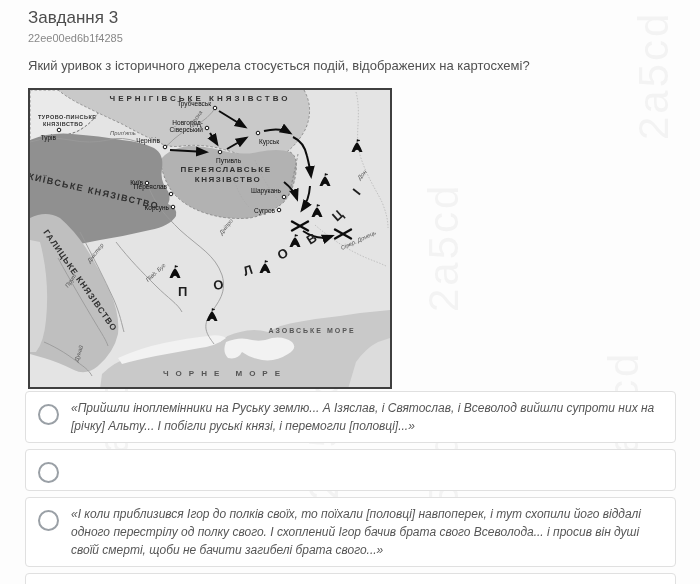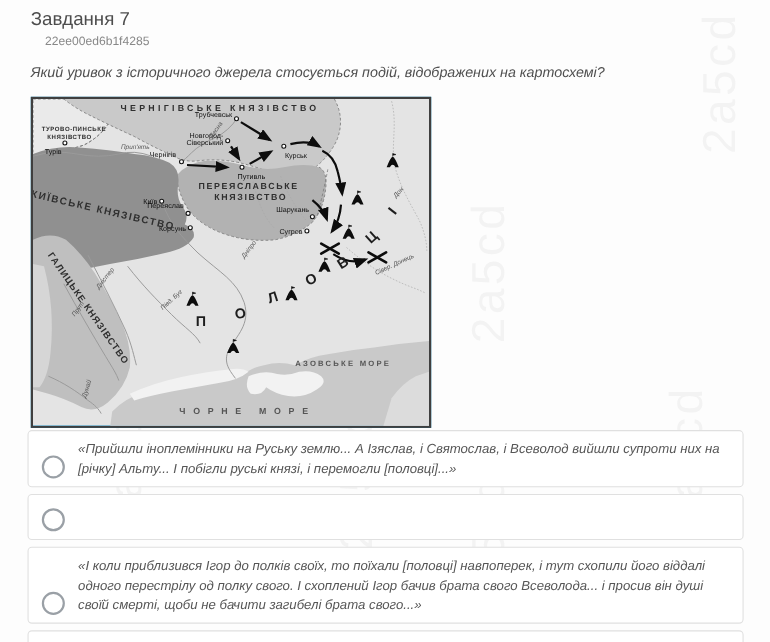--- a/index.html
+++ b/index.html
@@ -7,30 +7,30 @@
     width:700px;height:584px;position:relative;overflow:hidden;
     background:#fdfdfd;
     font-family:"Liberation Sans",sans-serif;color:#4a4a4a;
   }
   .wm{
     position:absolute;font-size:42px;letter-spacing:3px;color:rgba(60,60,60,.05);
     transform:rotate(-90deg);transform-origin:left top;white-space:nowrap;
     pointer-events:none;user-select:none;
   }
   .page-title{position:absolute;left:28px;top:8px;font-size:17px;color:#4d4d4d;font-weight:500;}
-  .task-id{position:absolute;left:28px;top:32px;font-size:11px;color:#888;margin-left:13px;}
-  .question{position:absolute;left:28px;top:58px;font-size:13px;color:#4f4f4f;font-style:italic;}
+  .task-id{position:absolute;left:28px;top:32px;font-size:11px;color:#888;}
+  .question{position:absolute;left:28px;top:58px;font-size:13px;color:#4f4f4f;}
   .map-frame{
     position:absolute;left:28px;top:88px;width:360px;height:297px;
     border:2px solid #3f3f3f;background:#0ea5e9;box-sizing:content-box;
   }
   .map-frame svg{display:block;}
   .options{position:absolute;left:25px;top:391px;width:651px;}
   .option-card{
-    display:flex;align-items:flex-end;gap:12px;background:#fff;
+    display:flex;align-items:flex-start;gap:12px;background:#fff;
     border:1px solid #e0e0e0;border-radius:4px;padding:7px 14px 7px 12px;
     margin-bottom:6px;box-sizing:border-box;min-height:42px;
   }
   .radio{
     flex:0 0 auto;width:17px;height:17px;border-radius:50%;
     border:2px solid #9aa0a6;background:#fff;margin-top:5px;
   }
   .option-text{
     font-size:12px;font-style:italic;color:#565656;line-height:1.5;
   }
@@ -56,21 +56,21 @@
 </head>
 <body>
 
 <span class="wm" style="left:420px;top:312px;">2a5cd</span>
 <span class="wm" style="left:420px;top:560px;">2a5cd</span>
 <span class="wm" style="left:90px;top:480px;">2a5cd</span>
 <span class="wm" style="left:300px;top:500px;">2a5cd</span>
 <span class="wm" style="left:600px;top:480px;">2a5cd</span>
 <span class="wm" style="left:630px;top:140px;">2a5cd</span>
 
-<div class="page-title">Завдання 7</div>
+<div class="page-title">Завдання 3</div>
 <div class="task-id">22ee00ed6b1f4285</div>
 <div class="question">Який уривок з історичного джерела стосується подій, відображених на картосхемі?</div>
 
 <div class="map-frame">
 <svg width="360" height="297" viewBox="0 0 360 297">
   <defs>
     <marker id="ah" markerWidth="8" markerHeight="8" refX="5" refY="2.5" orient="auto">
       <path d="M0,0 L6.5,2.5 L0,5 Z" fill="#0d0d0d"></path>
     </marker>
     <g id="tent">

